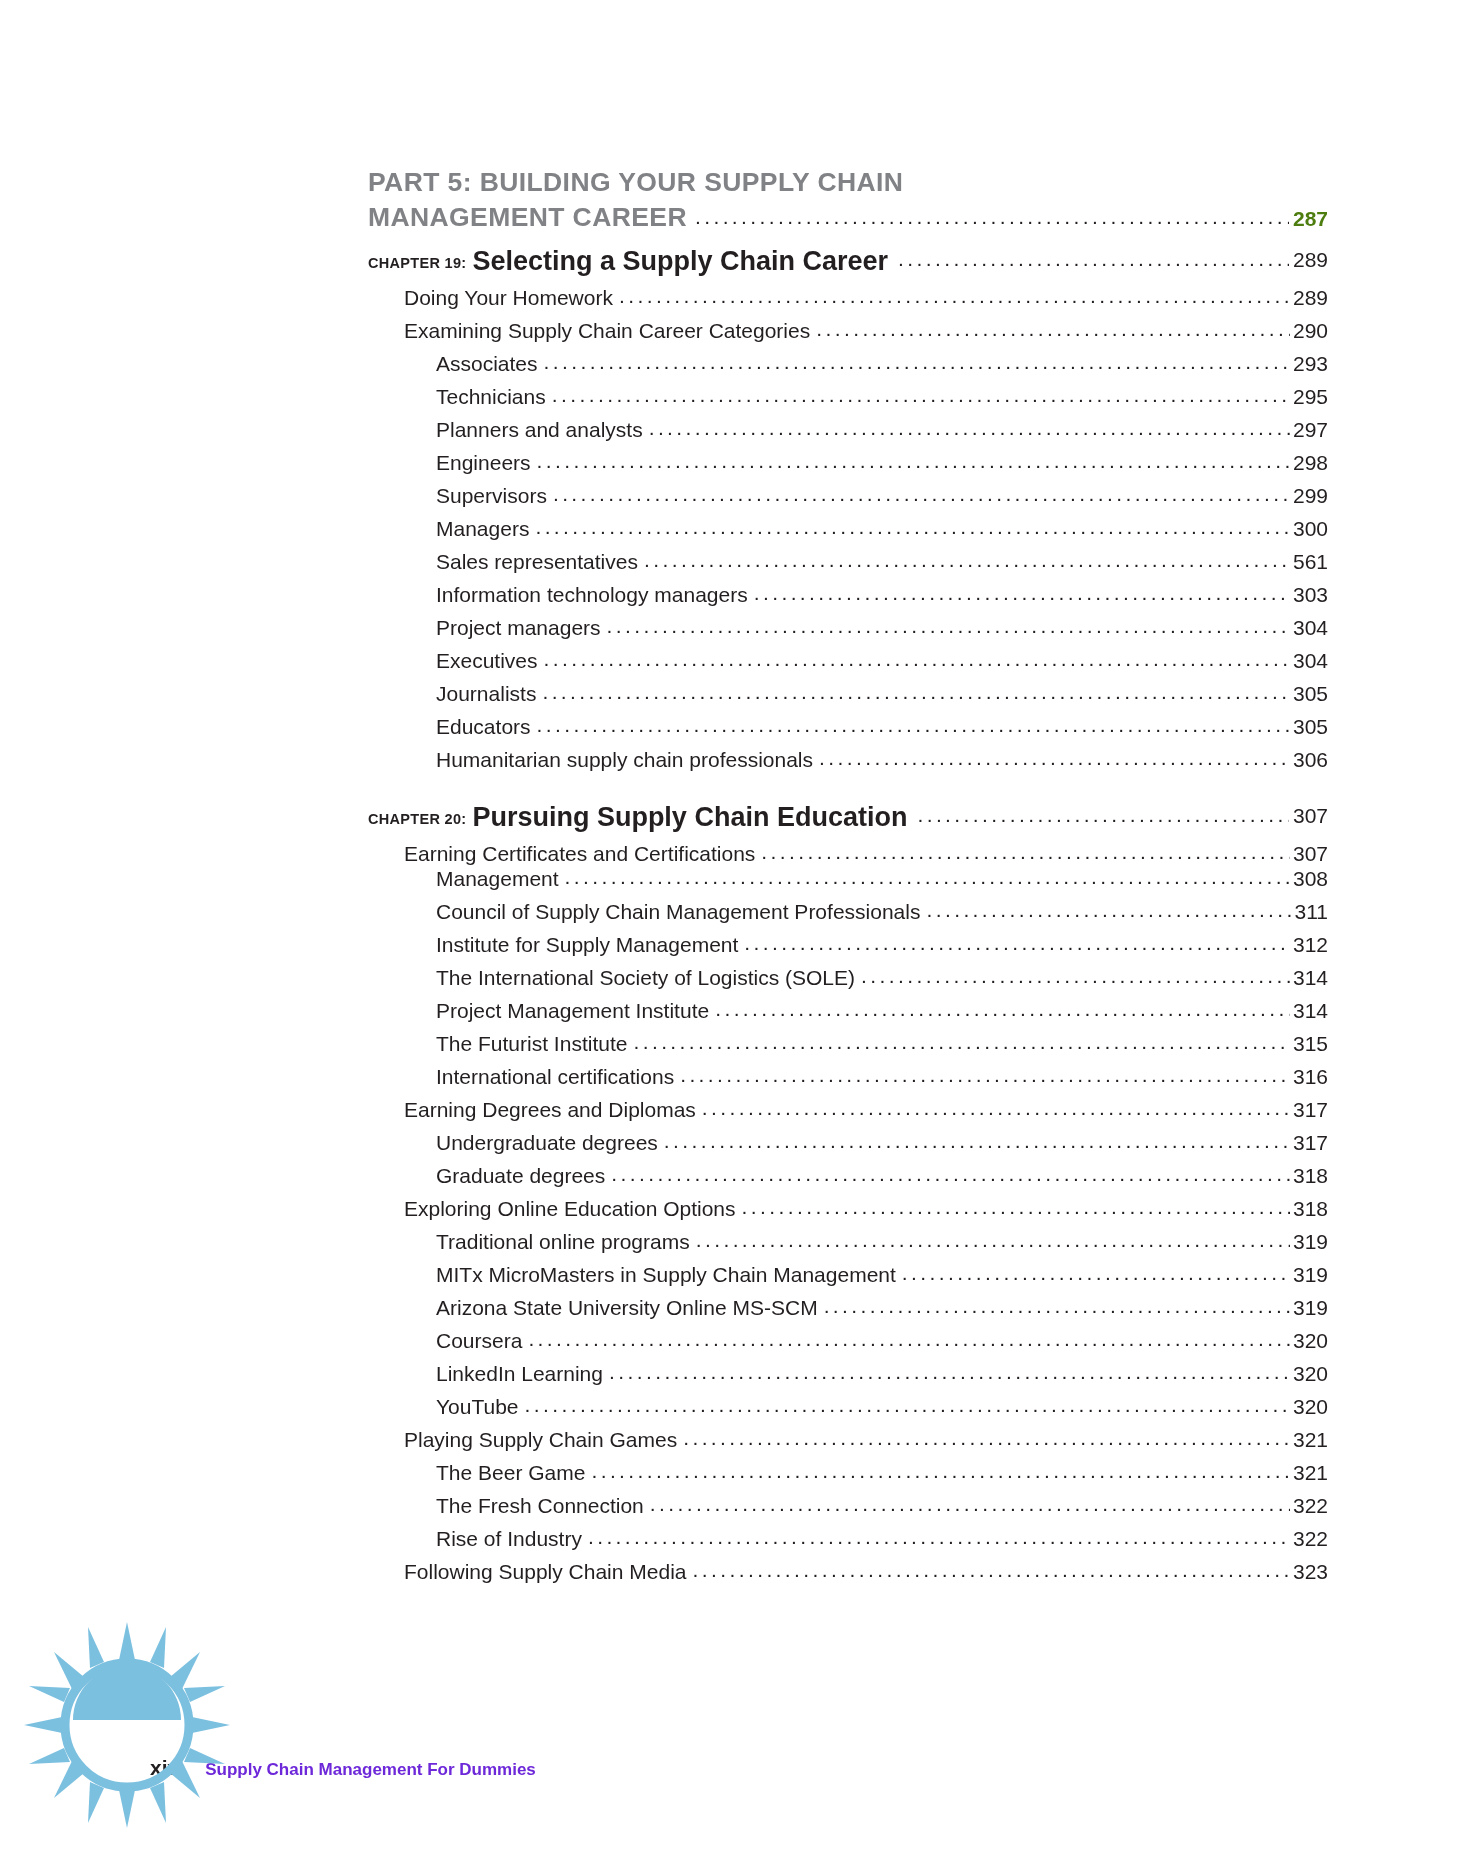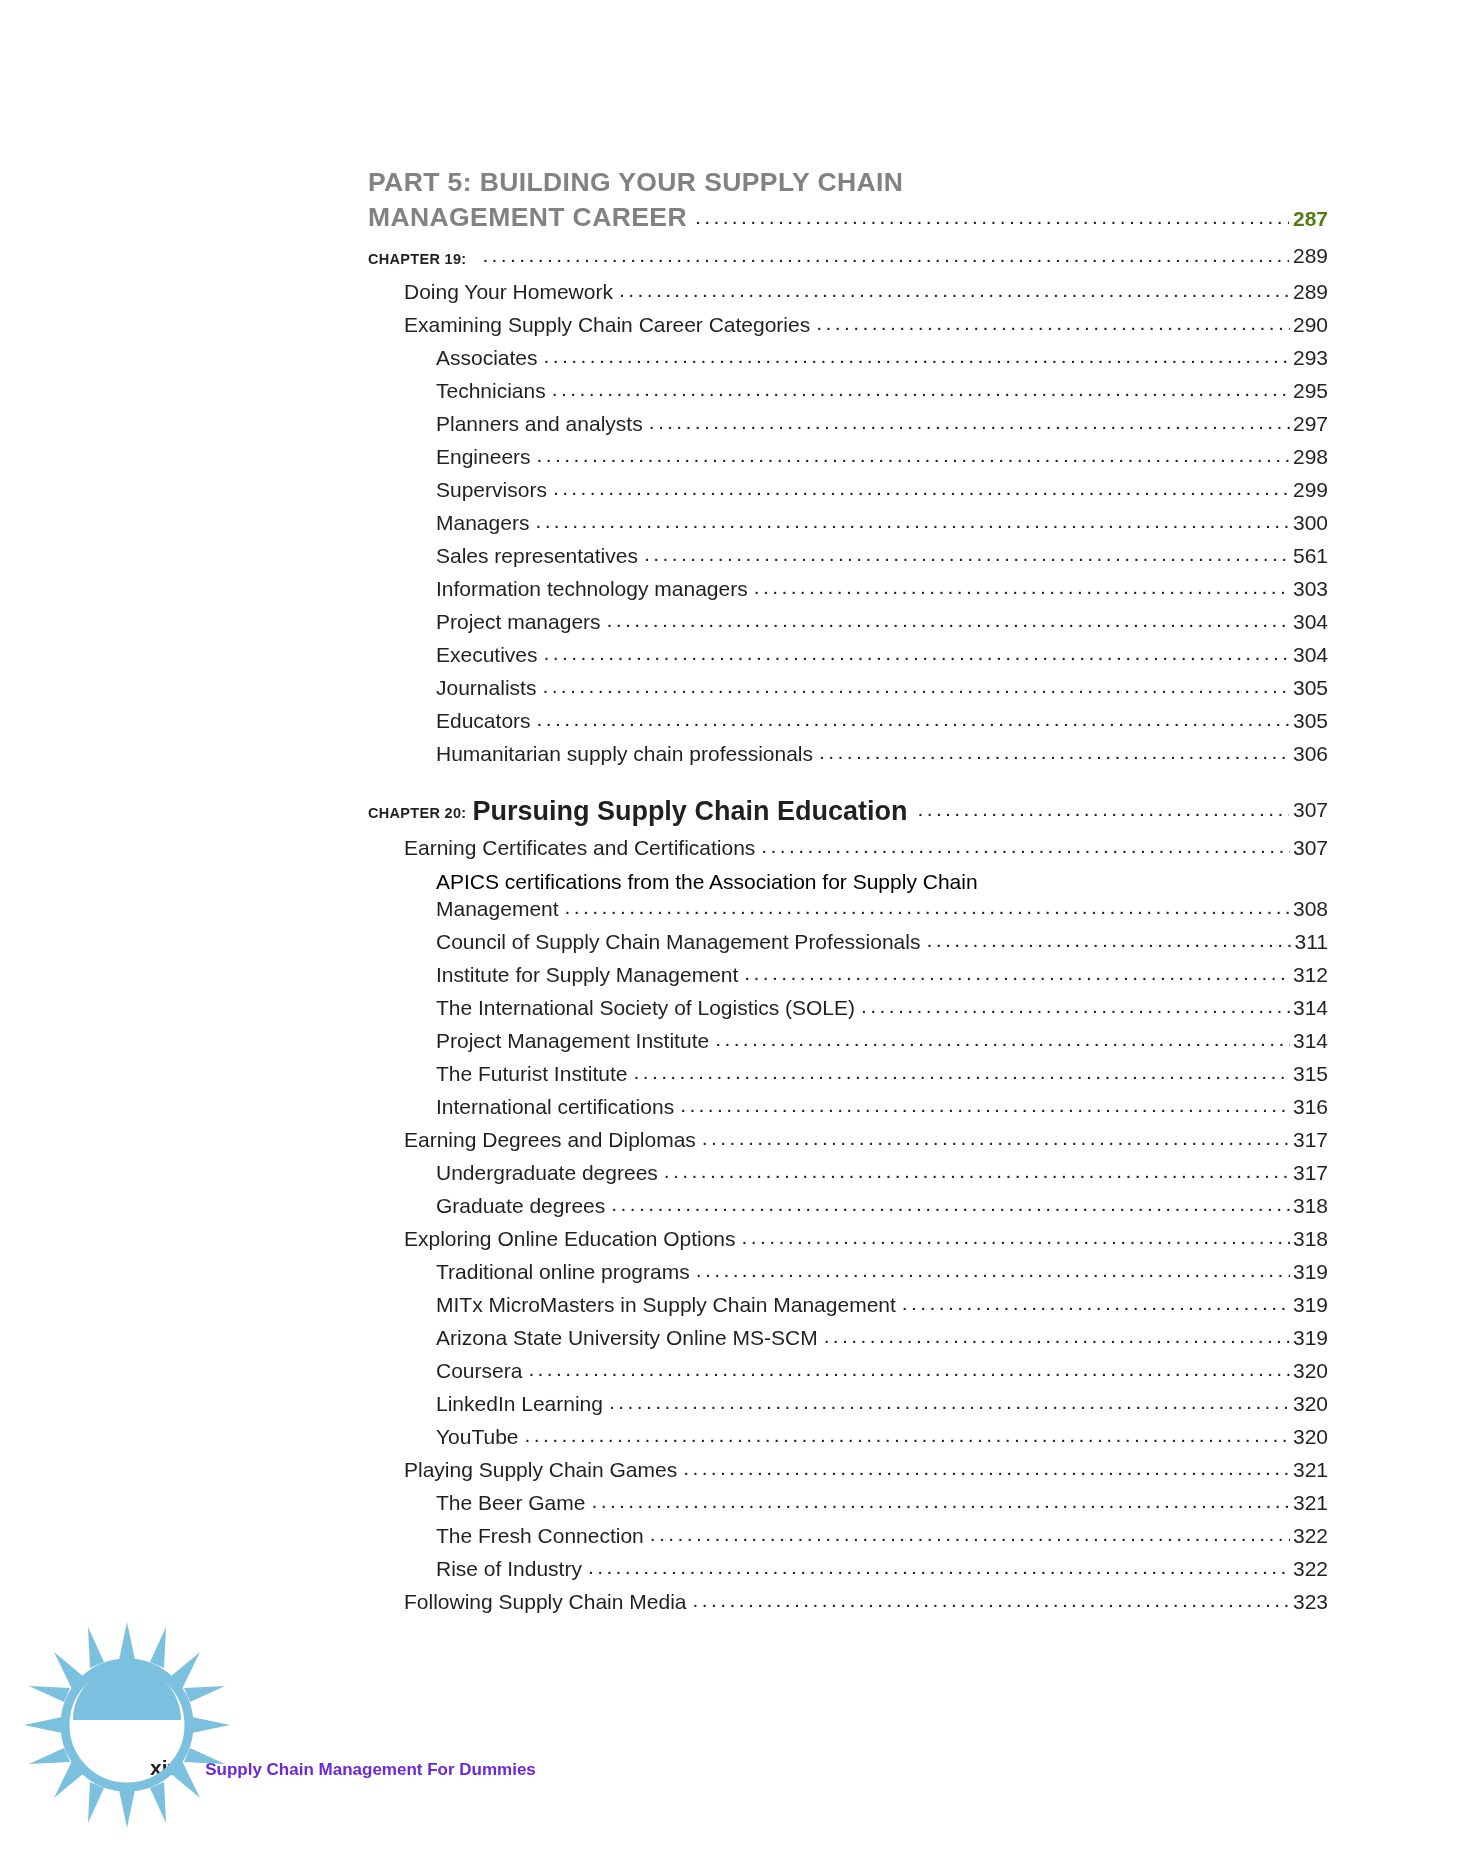--- a/index.html
+++ b/index.html
@@ -212,20 +212,21 @@
       <span class="txt">MANAGEMENT CAREER</span>
       <span class="dots">.......................................................................................................</span>
       <span class="pg">287</span>
     </div>
   </div>
 
   <div class="toc">
 
     <div class="row chapter-row" style="margin-top:0;">
       <span class="chapter-label">CHAPTER 19:</span>
+      <span class="chapter-title">Selecting a Supply Chain Career</span>
       <span class="dots">.......................................................................................................</span>
       <span class="pg">289</span>
     </div>
 
     <div class="row lvl-a">
       <span class="txt">Doing Your Homework</span>
       <span class="dots">.......................................................................................................</span>
       <span class="pg">289</span>
     </div>
     <div class="row lvl-a">
@@ -305,23 +306,20 @@
       <span class="dots">.......................................................................................................</span>
       <span class="pg">307</span>
     </div>
 
     <div class="row lvl-a">
       <span class="txt">Earning Certificates and Certifications</span>
       <span class="dots">.......................................................................................................</span>
       <span class="pg">307</span>
     </div>
 
-    <div class="wrap-first">
-      <span class="txt" style="font-size:21px;">APICS certifications from the Association for Supply Chain</span>
-    </div>
     <div class="row wrap-second">
       <span class="txt">Management</span>
       <span class="dots">.......................................................................................................</span>
       <span class="pg">308</span>
     </div>
 
     <div class="row lvl-b">
       <span class="txt">Council of Supply Chain Management Professionals</span>
       <span class="dots">.......................................................................................................</span>
       <span class="pg">311</span>

